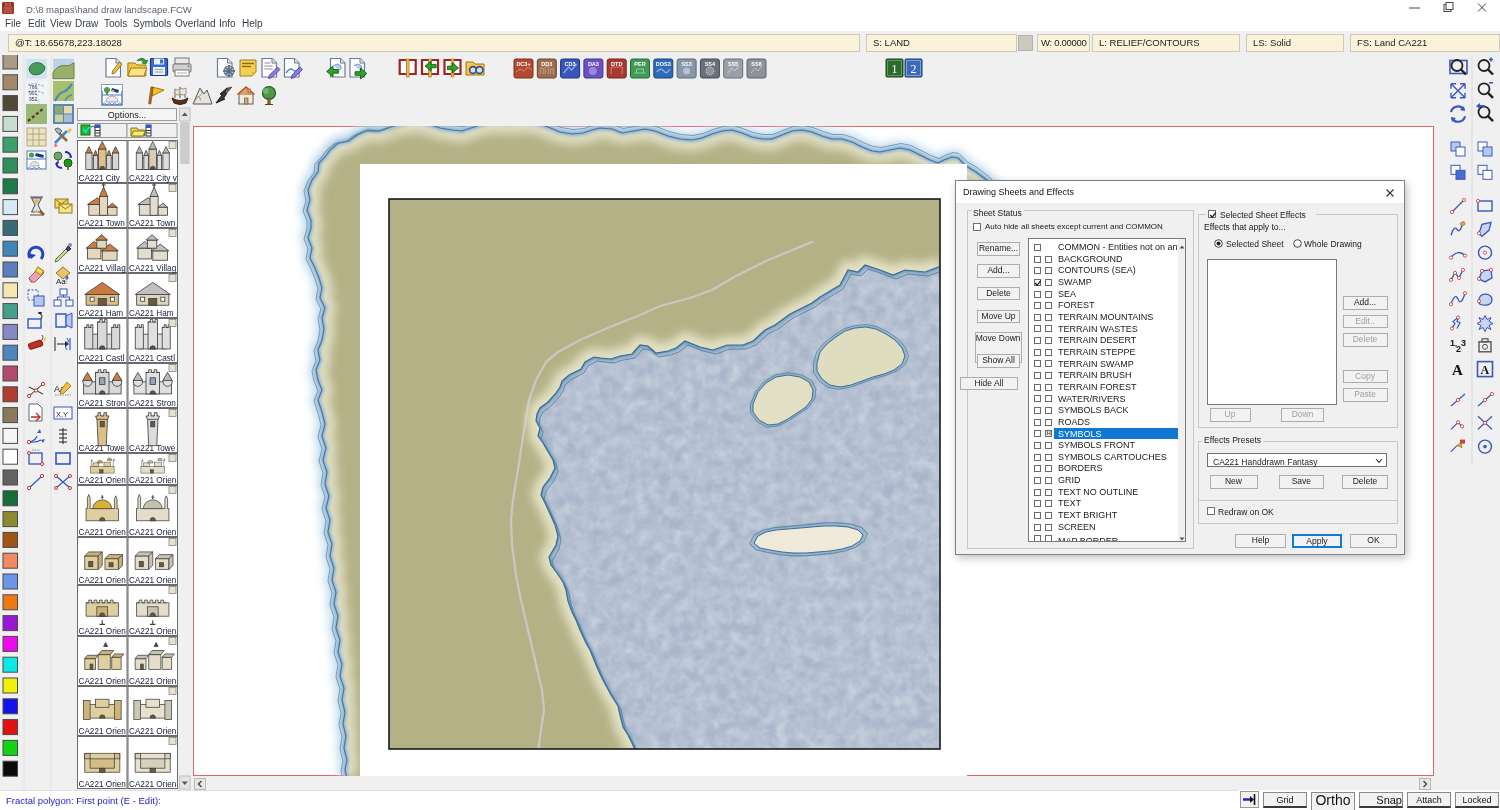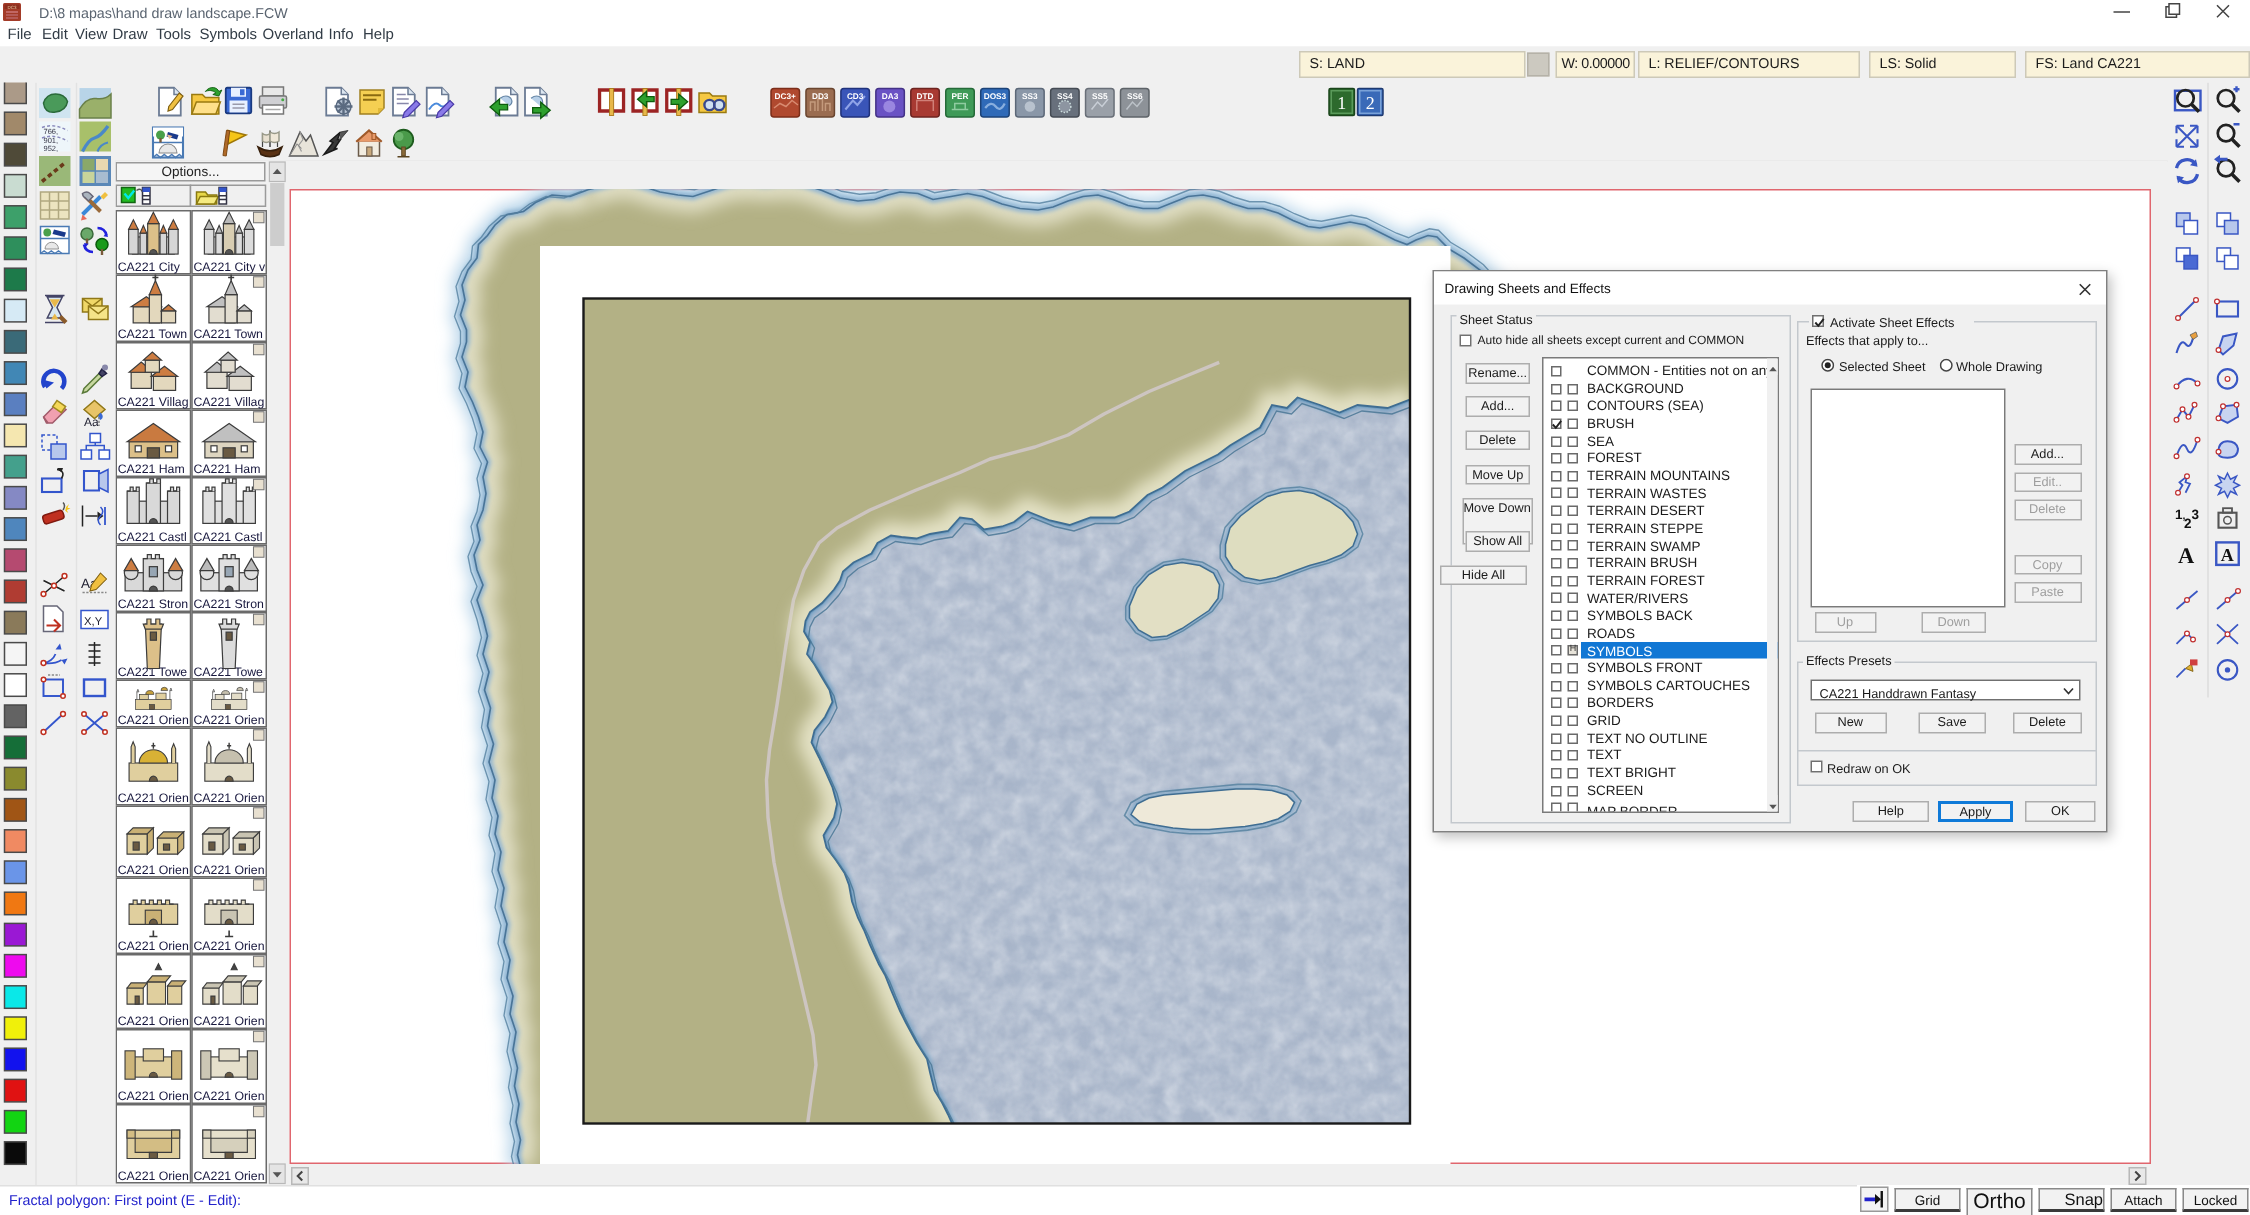--- a/index.html
+++ b/index.html
@@ -51,20 +51,21 @@
  <span class="mi" style="left:28px">Edit</span>
  <span class="mi" style="left:50px">View</span>
  <span class="mi" style="left:75px">Draw</span>
  <span class="mi" style="left:104px">Tools</span>
  <span class="mi" style="left:133px">Symbols</span>
  <span class="mi" style="left:175px">Overland</span>
  <span class="mi" style="left:219px">Info</span>
  <span class="mi" style="left:242px">Help</span>
 </div>
 <div id="fieldrow">
+ <div class="fld" style="left:8px;width:852px">@T: 18.65678,223.18028</div>
  <div class="fld" style="left:866px;width:151px">S: LAND</div>
  <div class="abs" style="left:1018px;top:4px;width:15px;height:16px;background:#ccc9c0;border:1px solid #b5b2a8"></div>
  <div class="fld" style="left:1037px;width:53px;padding-left:3px;letter-spacing:-0.3px">W: 0.00000</div>
  <div class="fld" style="left:1092px;width:148px">L: RELIEF/CONTOURS</div>
  <div class="fld" style="left:1246px;width:98px">LS: Solid</div>
  <div class="fld" style="left:1350px;width:150px">FS: Land CA221</div>
 </div>
 <div id="toolbars">
 <svg class="abs" style="left:0;top:0" width="940" height="53" viewBox="0 0 940 53">
 <defs>
@@ -1108,21 +1109,21 @@
 <div class="abs" style="left:16px;top:16.5px;width:7px;height:7px;border:1px solid #6a6a6a;background:#fff"></div>
 <div class="abs" style="left:29px;top:14.8px;font-size:9px;color:#1a1a1a;white-space:nowrap">BACKGROUND</div>
 <div class="abs" style="left:4.5px;top:28.2px;width:7px;height:7px;border:1px solid #6a6a6a;background:#fff"></div>
 <div class="abs" style="left:16px;top:28.2px;width:7px;height:7px;border:1px solid #6a6a6a;background:#fff"></div>
 <div class="abs" style="left:29px;top:26.4px;font-size:9px;color:#1a1a1a;white-space:nowrap">CONTOURS (SEA)</div>
 <div class="abs" style="left:4.5px;top:39.8px;width:7px;height:7px;border:1px solid #6a6a6a;background:#fff"></div>
 <svg class="abs" style="left:5px;top:39.8px" width="8" height="8" viewBox="0 0 8 8">
         <path d="M1.2 4 l2 2.2 L6.8 1.6" stroke="#222" stroke-width="1.3" fill="none"></path>
       </svg>
 <div class="abs" style="left:16px;top:39.8px;width:7px;height:7px;border:1px solid #6a6a6a;background:#fff"></div>
-<div class="abs" style="left:29px;top:38px;font-size:9px;color:#1a1a1a;white-space:nowrap">BRUSH</div>
+<div class="abs" style="left:29px;top:38px;font-size:9px;color:#1a1a1a;white-space:nowrap">SWAMP</div>
 <div class="abs" style="left:4.5px;top:51.5px;width:7px;height:7px;border:1px solid #6a6a6a;background:#fff"></div>
 <div class="abs" style="left:16px;top:51.5px;width:7px;height:7px;border:1px solid #6a6a6a;background:#fff"></div>
 <div class="abs" style="left:29px;top:49.7px;font-size:9px;color:#1a1a1a;white-space:nowrap">SEA</div>
 <div class="abs" style="left:4.5px;top:63.1px;width:7px;height:7px;border:1px solid #6a6a6a;background:#fff"></div>
 <div class="abs" style="left:16px;top:63.1px;width:7px;height:7px;border:1px solid #6a6a6a;background:#fff"></div>
 <div class="abs" style="left:29px;top:61.3px;font-size:9px;color:#1a1a1a;white-space:nowrap">FOREST</div>
 <div class="abs" style="left:4.5px;top:74.8px;width:7px;height:7px;border:1px solid #6a6a6a;background:#fff"></div>
 <div class="abs" style="left:16px;top:74.8px;width:7px;height:7px;border:1px solid #6a6a6a;background:#fff"></div>
 <div class="abs" style="left:29px;top:73px;font-size:9px;color:#1a1a1a;white-space:nowrap">TERRAIN MOUNTAINS</div>
 <div class="abs" style="left:4.5px;top:86.4px;width:7px;height:7px;border:1px solid #6a6a6a;background:#fff"></div>
@@ -1191,21 +1192,21 @@
 <div class="abs" style="left:149px;top:291px;width:8px;height:11px;background:#f0f0f0"><svg width="8" height="11">
           <path d="M1.5 4.5 l2.5 3 2.5-3z" fill="#555"></path>
         </svg></div>
 </div>
 <div class="gb" style="left:242px;top:33px;width:200px;height:214px"></div>
 <div class="abs" style="left:250px;top:27px;width:110px;height:11px;background:#f0f0f0"></div>
 <div class="ck" style="left:252px;top:29px"></div>
 <svg class="abs" style="left:252.5px;top:29.5px" width="8" height="8" viewBox="0 0 8 8">
       <path d="M1.2 4 l2 2.2 L6.8 1.6" stroke="#222" stroke-width="1.3" fill="none"></path>
     </svg>
-<div class="lbl" style="left:264px;top:28.5px">Activate Sheet Effects</div>
+<div class="lbl" style="left:264px;top:28.5px">Selected Sheet Effects</div>
 <div class="lbl" style="left:248px;top:41px">Effects that apply to...</div>
 <svg class="abs" style="left:258px;top:58px" width="9" height="9" viewBox="0 0 9 9">
       <circle cx="4.5" cy="4.5" r="3.8" fill="#fff" stroke="#444"></circle>
       <circle cx="4.5" cy="4.5" r="2" fill="#222"></circle>
     </svg>
 <div class="lbl" style="left:270px;top:58px">Selected Sheet</div>
 <svg class="abs" style="left:337px;top:58px" width="9" height="9" viewBox="0 0 9 9">
       <circle cx="4.5" cy="4.5" r="3.8" fill="#fff" stroke="#444"></circle>
     </svg>
 <div class="lbl" style="left:348px;top:58px">Whole Drawing</div>

